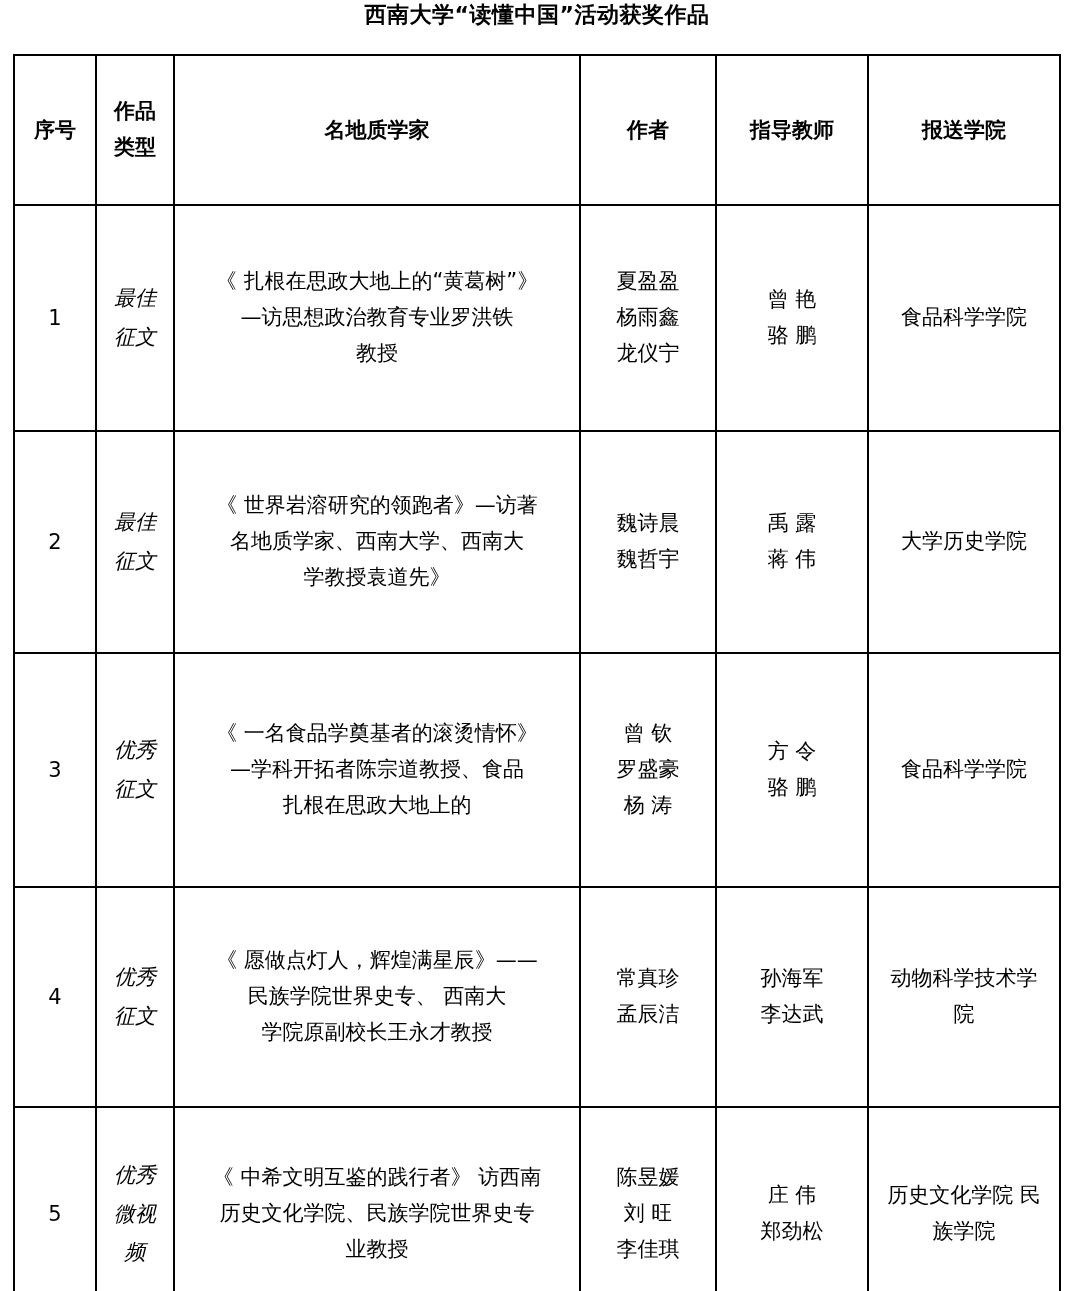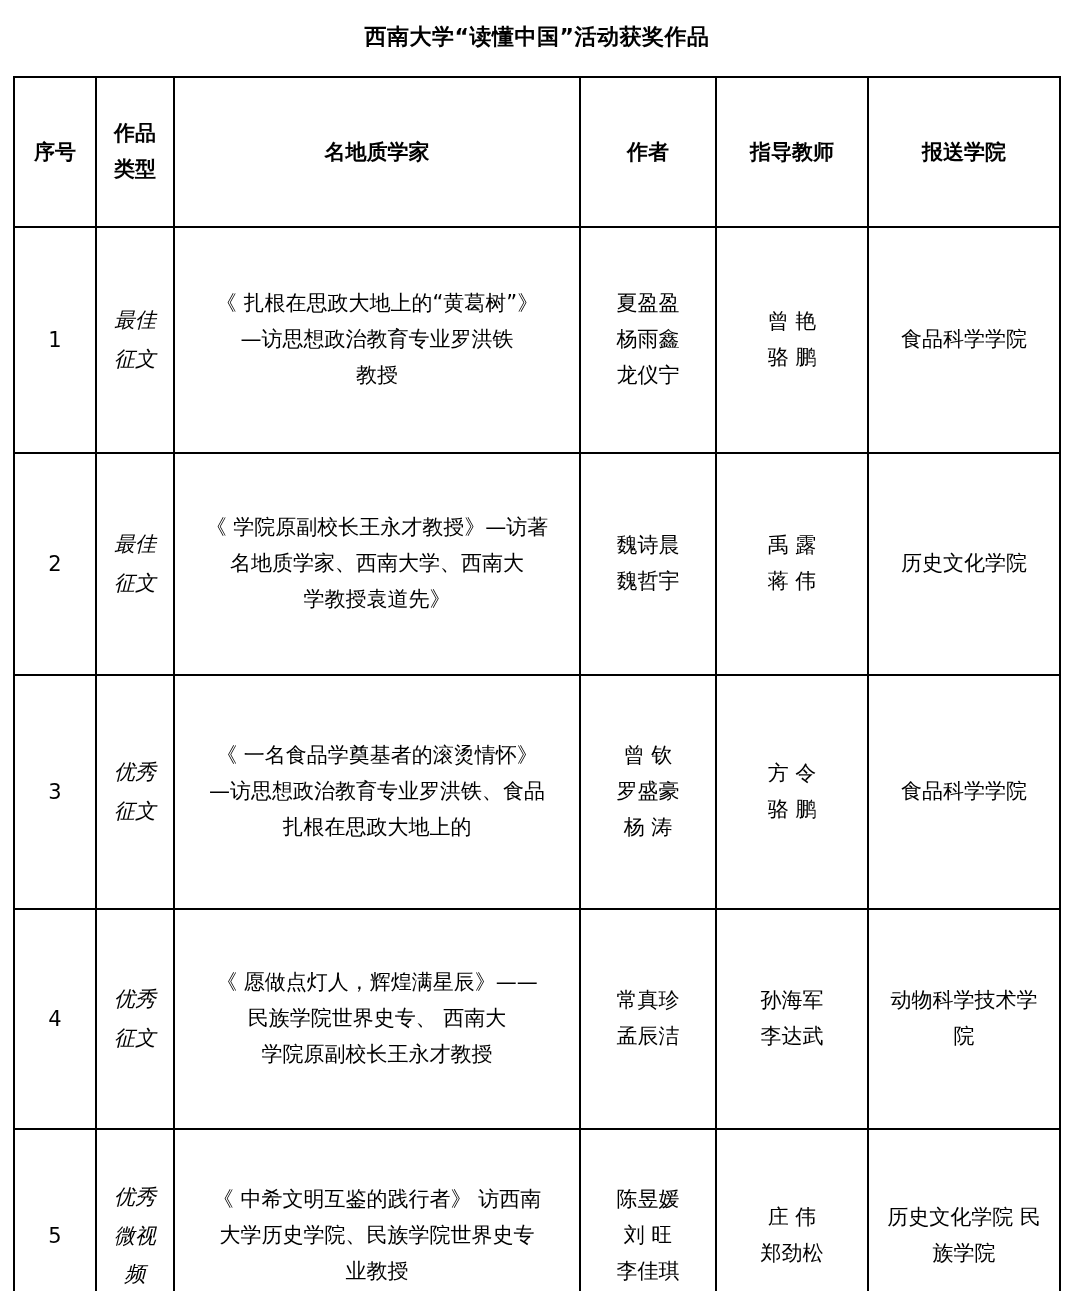--- a/index.html
+++ b/index.html
@@ -16,21 +16,20 @@
   }
   .page {
     width: 1074px;
     position: relative;
   }
   .doc-title {
     text-align: center;
     font-size: 22px;
     font-weight: bold;
     letter-spacing: 0.5px;
-    padding-top: 22px;
     padding-bottom: 24px;
     font-family: "DejaVu Sans", sans-serif;
   }
   table.award-table {
     border-collapse: collapse;
     width: 1046px;
     margin: 0 auto;
     table-layout: fixed;
   }
   table.award-table th,
@@ -158,56 +157,56 @@
       <tr class="row2">
         <td class="idx-cell">2</td>
         <td class="type-cell">
           <div class="cell-stack">
             <span>最佳</span>
             <span>征文</span>
           </div>
         </td>
         <td class="name-cell">
           <div class="cell-stack">
-            <span>《 学院原副校长王永才教授》—访著</span>
+            <span>《 世界岩溶研究的领跑者》—访著</span>
             <span>名地质学家、西南大学、西南大</span>
             <span>学教授袁道先》</span>
           </div>
         </td>
         <td>
           <div class="cell-stack">
             <span>魏诗晨</span>
             <span>魏哲宇</span>
           </div>
         </td>
         <td>
           <div class="cell-stack">
             <span>禹 露</span>
             <span>蒋 伟</span>
           </div>
         </td>
         <td>
           <div class="cell-stack">
-            <span>历史文化学院</span>
+            <span>大学历史学院</span>
           </div>
         </td>
       </tr>
 
       <tr class="row3">
         <td class="idx-cell">3</td>
         <td class="type-cell">
           <div class="cell-stack">
             <span>优秀</span>
             <span>征文</span>
           </div>
         </td>
         <td class="name-cell">
           <div class="cell-stack">
             <span>《 一名食品学奠基者的滚烫情怀》</span>
-            <span>—访思想政治教育专业罗洪铁、食品</span>
+            <span>—学科开拓者陈宗道教授、食品</span>
             <span>扎根在思政大地上的</span>
           </div>
         </td>
         <td>
           <div class="cell-stack">
             <span>曾 钦</span>
             <span>罗盛豪</span>
             <span>杨 涛</span>
           </div>
         </td>
@@ -264,21 +263,21 @@
         <td class="type-cell">
           <div class="cell-stack">
             <span>优秀</span>
             <span>微视</span>
             <span>频</span>
           </div>
         </td>
         <td class="name-cell">
           <div class="cell-stack">
             <span>《 中希文明互鉴的践行者》 访西南</span>
-            <span>大学历史学院、民族学院世界史专</span>
+            <span>历史文化学院、民族学院世界史专</span>
             <span>业教授</span>
           </div>
         </td>
         <td>
           <div class="cell-stack">
             <span>陈昱媛</span>
             <span>刘 旺</span>
             <span>李佳琪</span>
           </div>
         </td>

